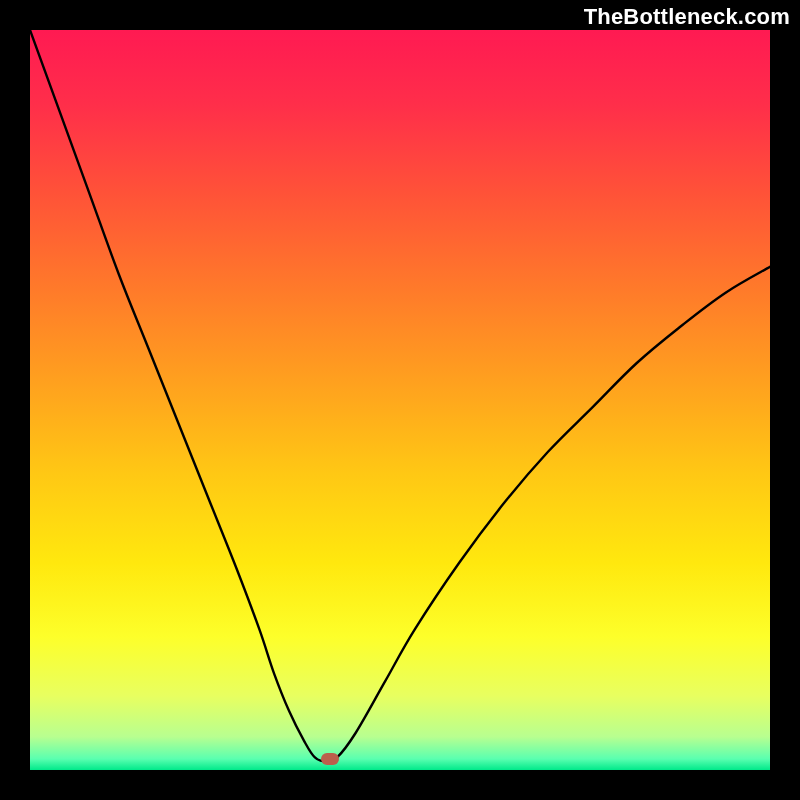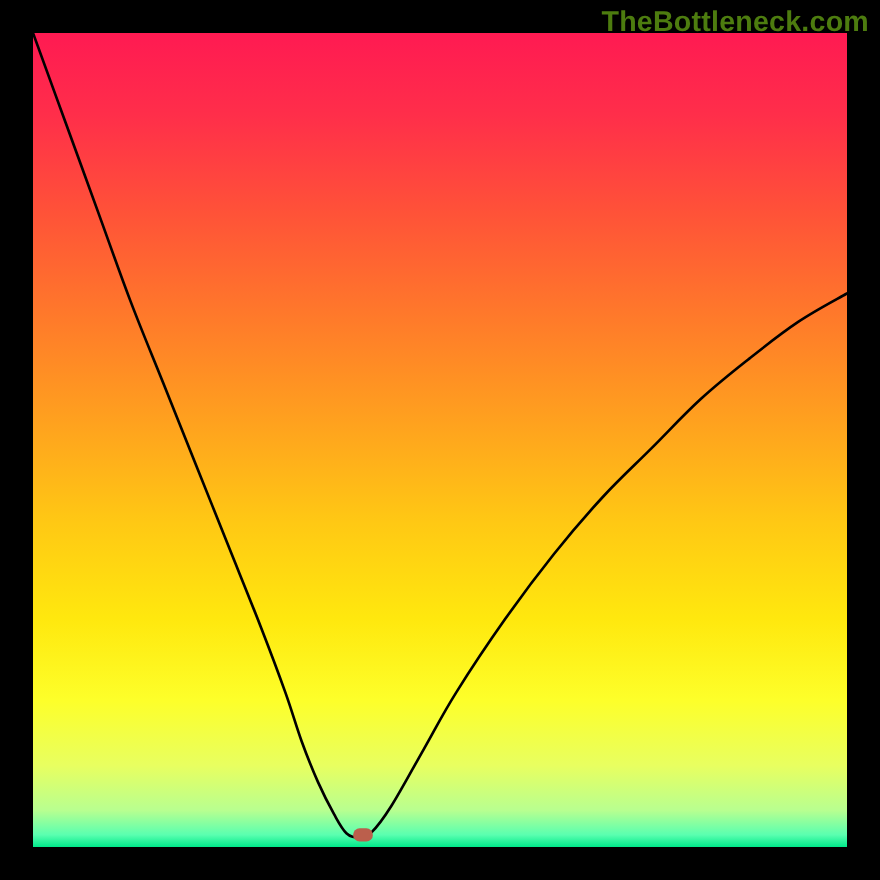--- a/index.html
+++ b/index.html
@@ -14,22 +14,22 @@
   .frame {
     position: relative;
     width: 800px;
     height: 800px;
     background: #000;
   }
   .watermark {
     position: absolute;
     top: 4px;
     right: 10px;
-    color: #4d7c0f;
-    font-size: 26px;
+    color: #ffffff;
+    font-size: 22px;
     font-weight: 600;
     letter-spacing: 0.2px;
     user-select: none;
   }
   .plot-area {
     position: absolute;
     left: 30px;
     top: 30px;
     width: 740px;
     height: 740px;

